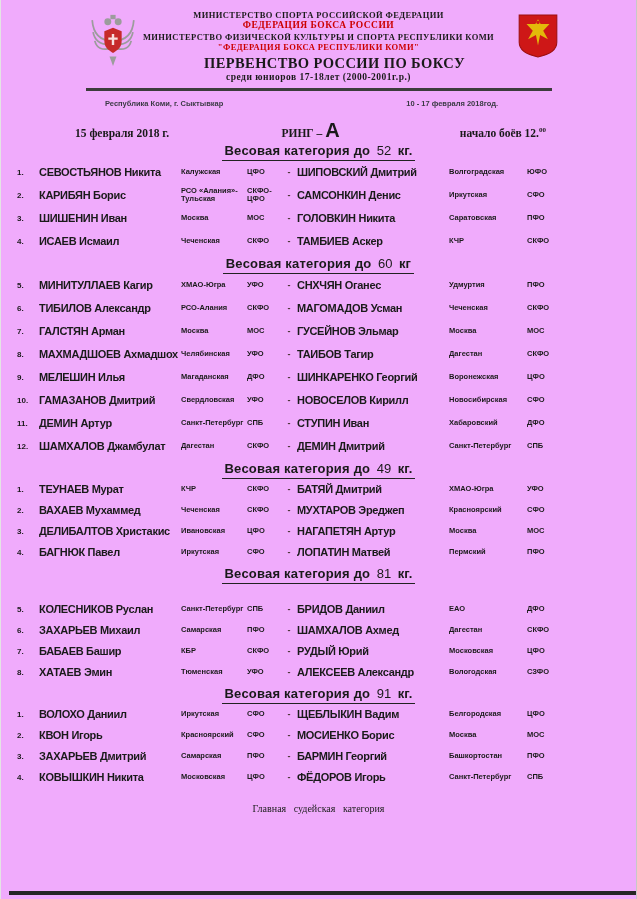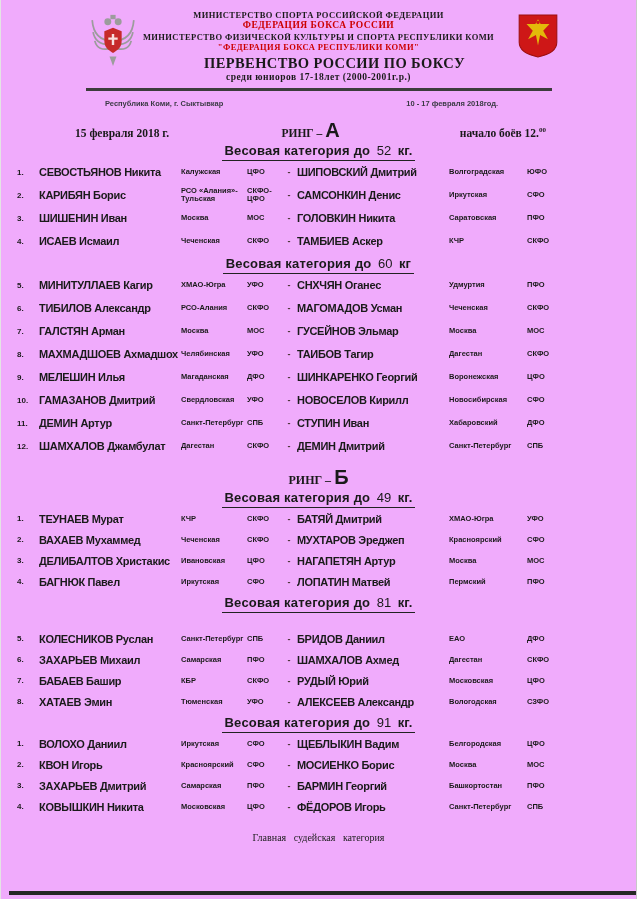--- a/index.html
+++ b/index.html
@@ -278,21 +278,20 @@
     <span class="b-dist">СКФО</span>
     <span class="b-dash">-</span>
     <span class="b-name">ДЕМИН Дмитрий</span>
     <span class="b-region">Санкт-Петербург</span>
     <span class="b-dist">СПБ</span>
   </div>
 </div>
   </div>
 </div>
 
-  <div class="ring-b-title"><span>РИНГ – </span><span class="ring-letter">Б</span></div>
 
   <div class="ring-b-sec">
   <div class="cat-block">
     <div class="cat-head">
       <span class="inner">
         <span class="cat-prefix">Весовая категория до</span>
         <span class="cat-weight">49</span>
         <span class="cat-unit">кг.</span>
       </span>
     </div>

